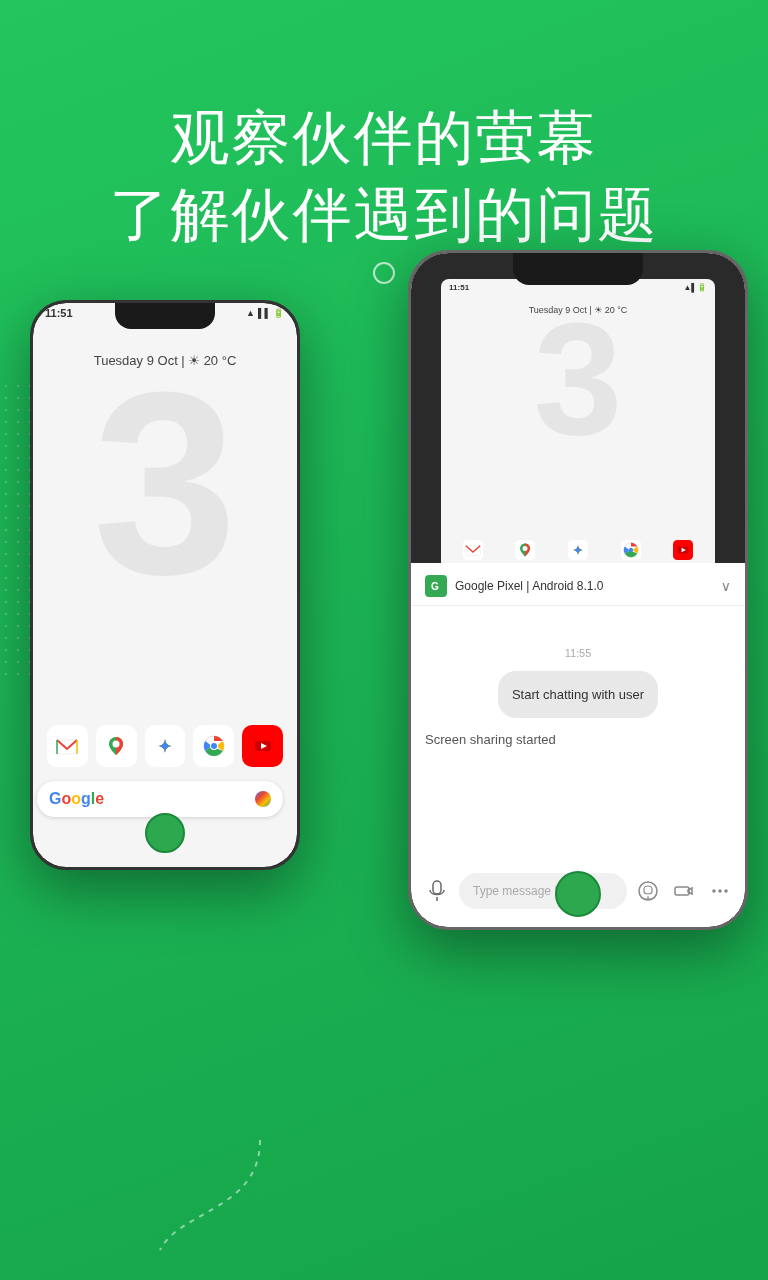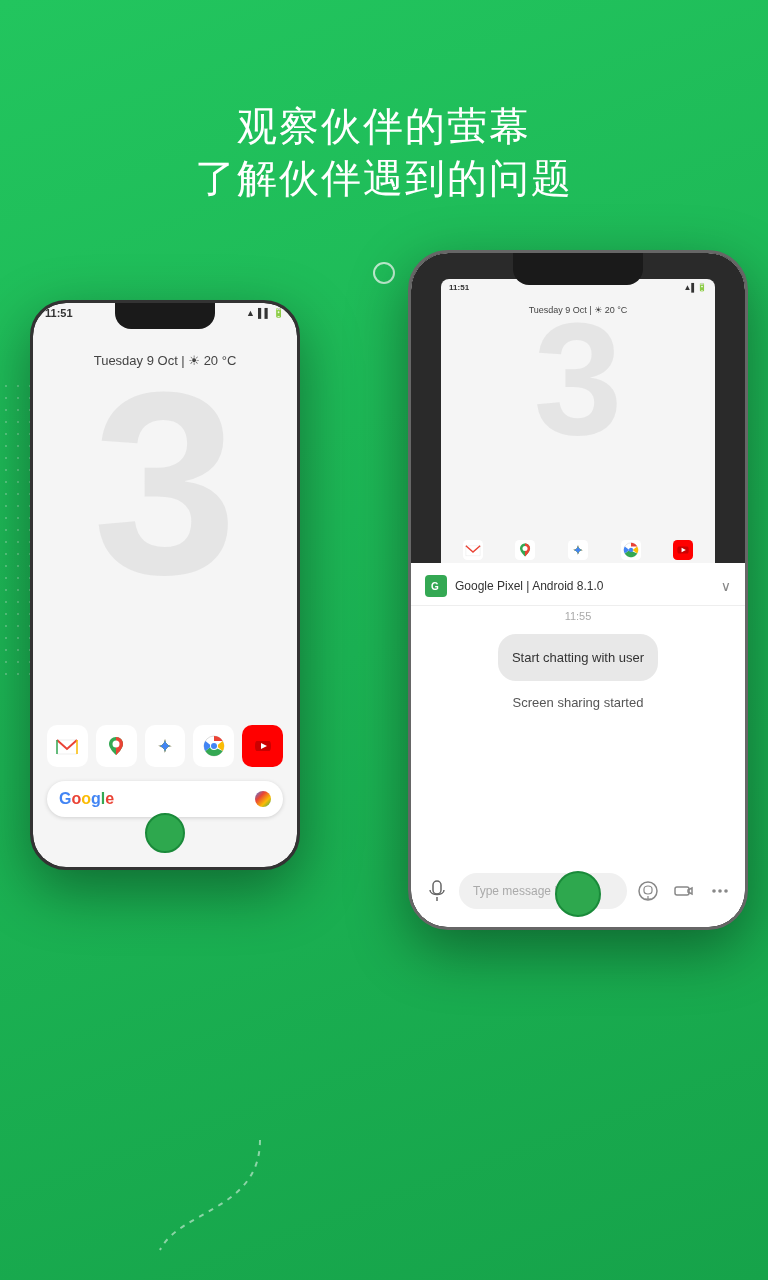--- a/index.html
+++ b/index.html
@@ -27,21 +27,21 @@
     
     .header-text {
       position: absolute;
       top: 100px;
       left: 0;
       right: 0;
       text-align: center;
       color: white;
     }
     .header-text h1 {
-      font-size: 40px;
+      font-size: 59px;
       font-weight: 300;
       line-height: 1.3;
       letter-spacing: 2px;
     }
 
     
     .circle-deco {
       position: absolute;
       top: 262px;
       left: 50%;
@@ -159,21 +159,21 @@
       display: flex;
       align-items: center;
       justify-content: center;
       font-size: 22px;
       overflow: hidden;
     }
 
     .google-bar {
       position: absolute;
       bottom: 50px;
-      left: 14px;
+      left: 4px;
       right: 14px;
       height: 36px;
       background: white;
       border-radius: 18px;
       display: flex;
       align-items: center;
       padding: 0 12px;
       box-shadow: 0 1px 4px rgba(0,0,0,0.15);
     }
 
@@ -375,40 +375,41 @@
       padding: 10px;
       font-size: 13px;
       color: #34a853;
     }
 
     .chat-timestamp {
       text-align: center;
       font-size: 11px;
       color: #aaa;
       padding: 4px;
+      margin-top: 37px;
     }
 
     .chat-bubble {
       margin: 4px 14px;
       padding: 16px 14px;
       background: #e8e8e8;
       border-radius: 18px;
       font-size: 13px;
       color: #333;
       display: inline-block;
       max-width: 80%;
     }
 
     .chat-bubble-center {
       text-align: center;
       margin: 4px 14px;
     }
 
     .screen-sharing-text {
-      text-align: center;
+      text-align: left;
       font-size: 13px;
       color: #555;
       padding: 6px 14px;
     }
 
     .chat-input-bar {
       position: absolute;
       bottom: 14px;
       left: 10px;
       right: 10px;

